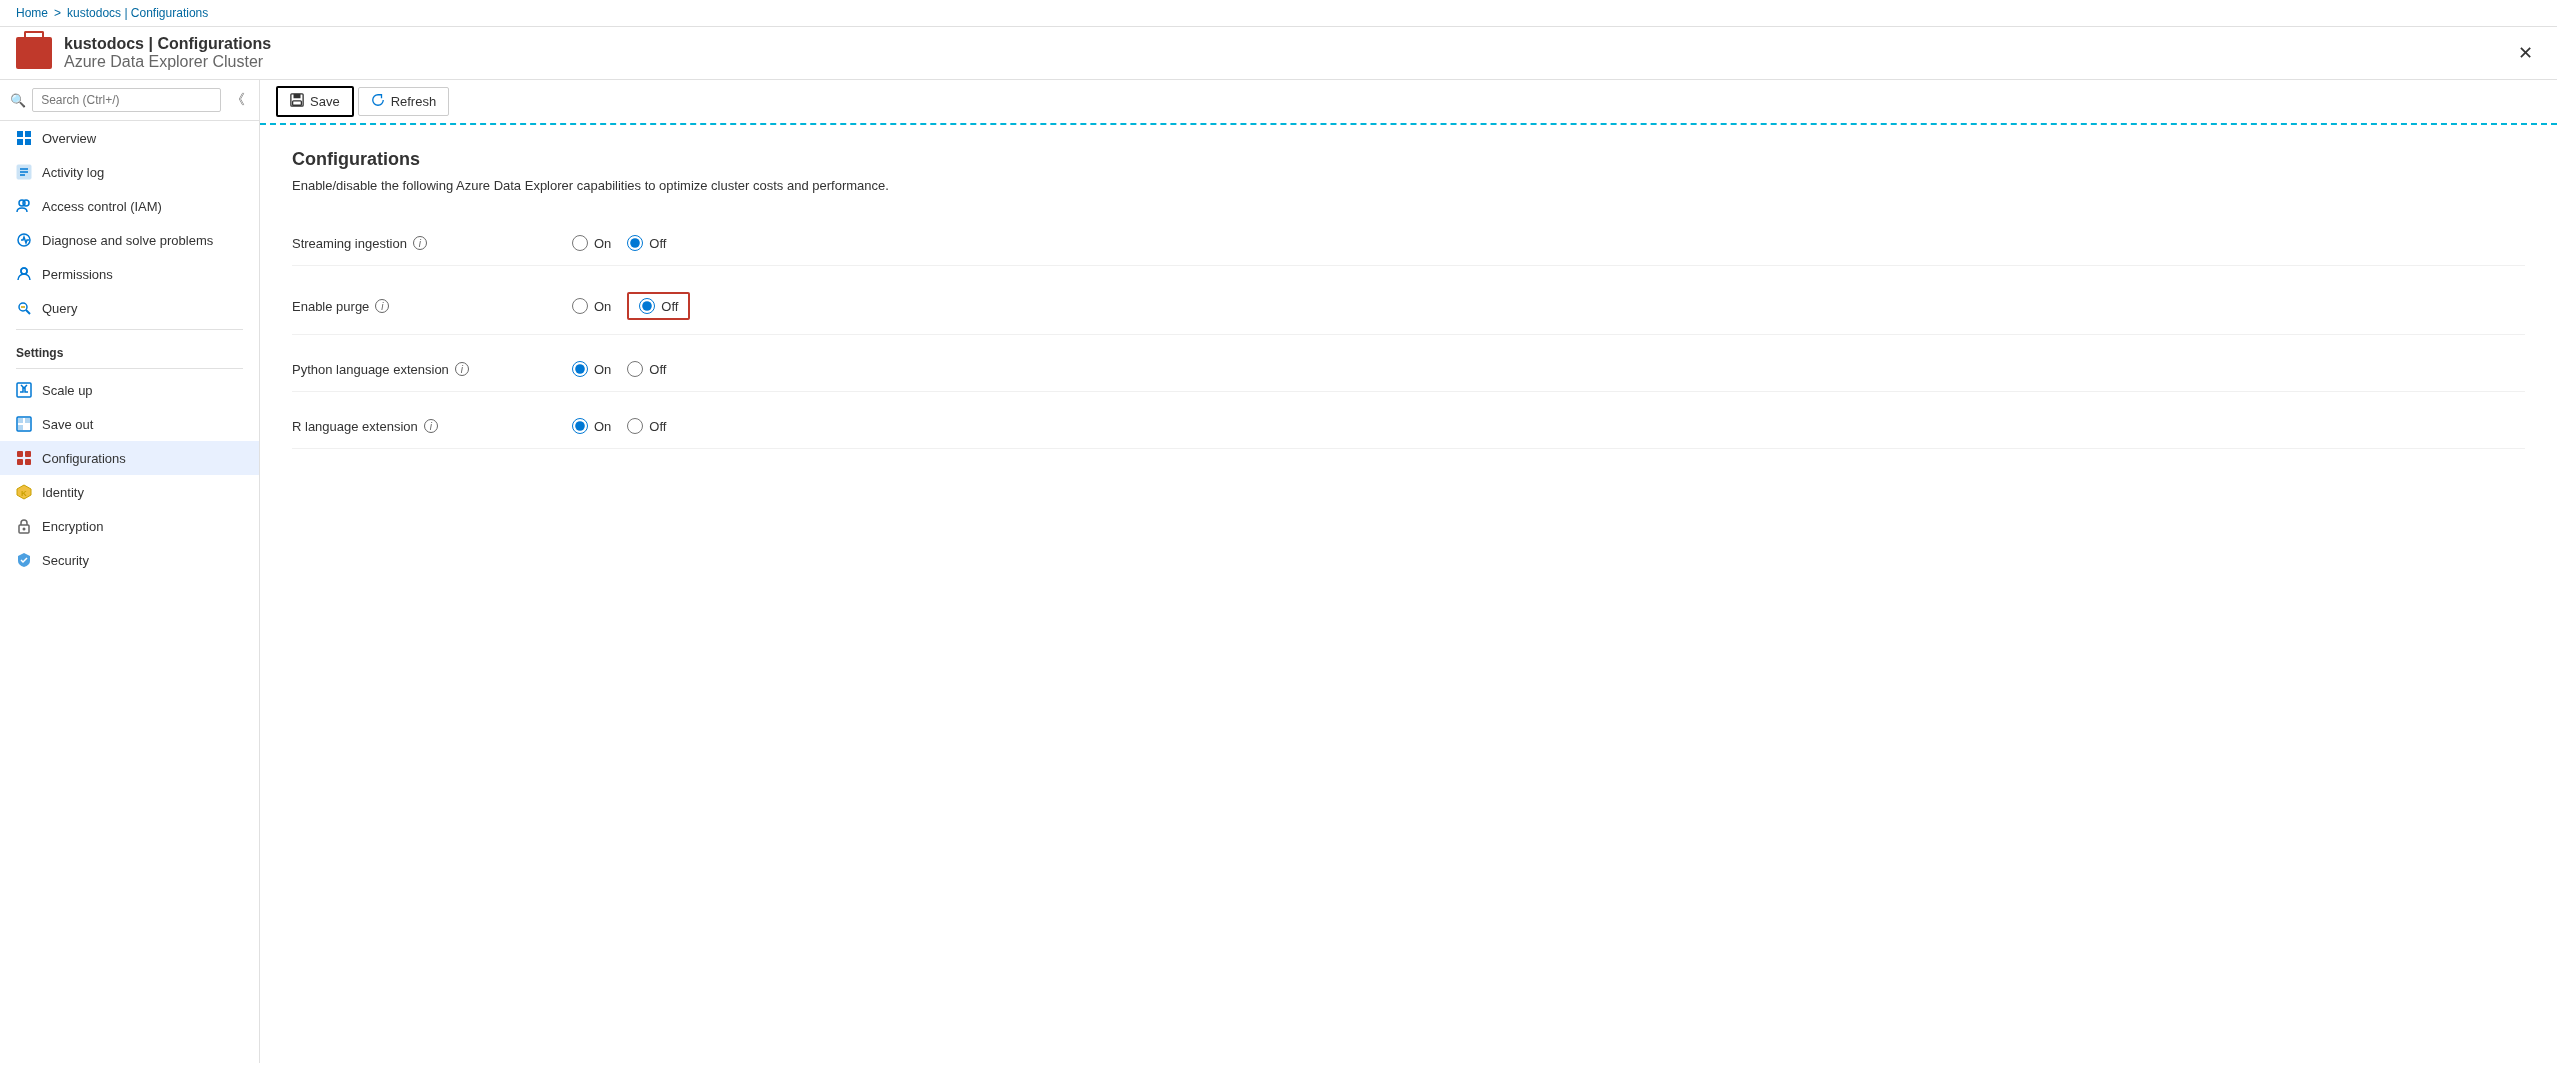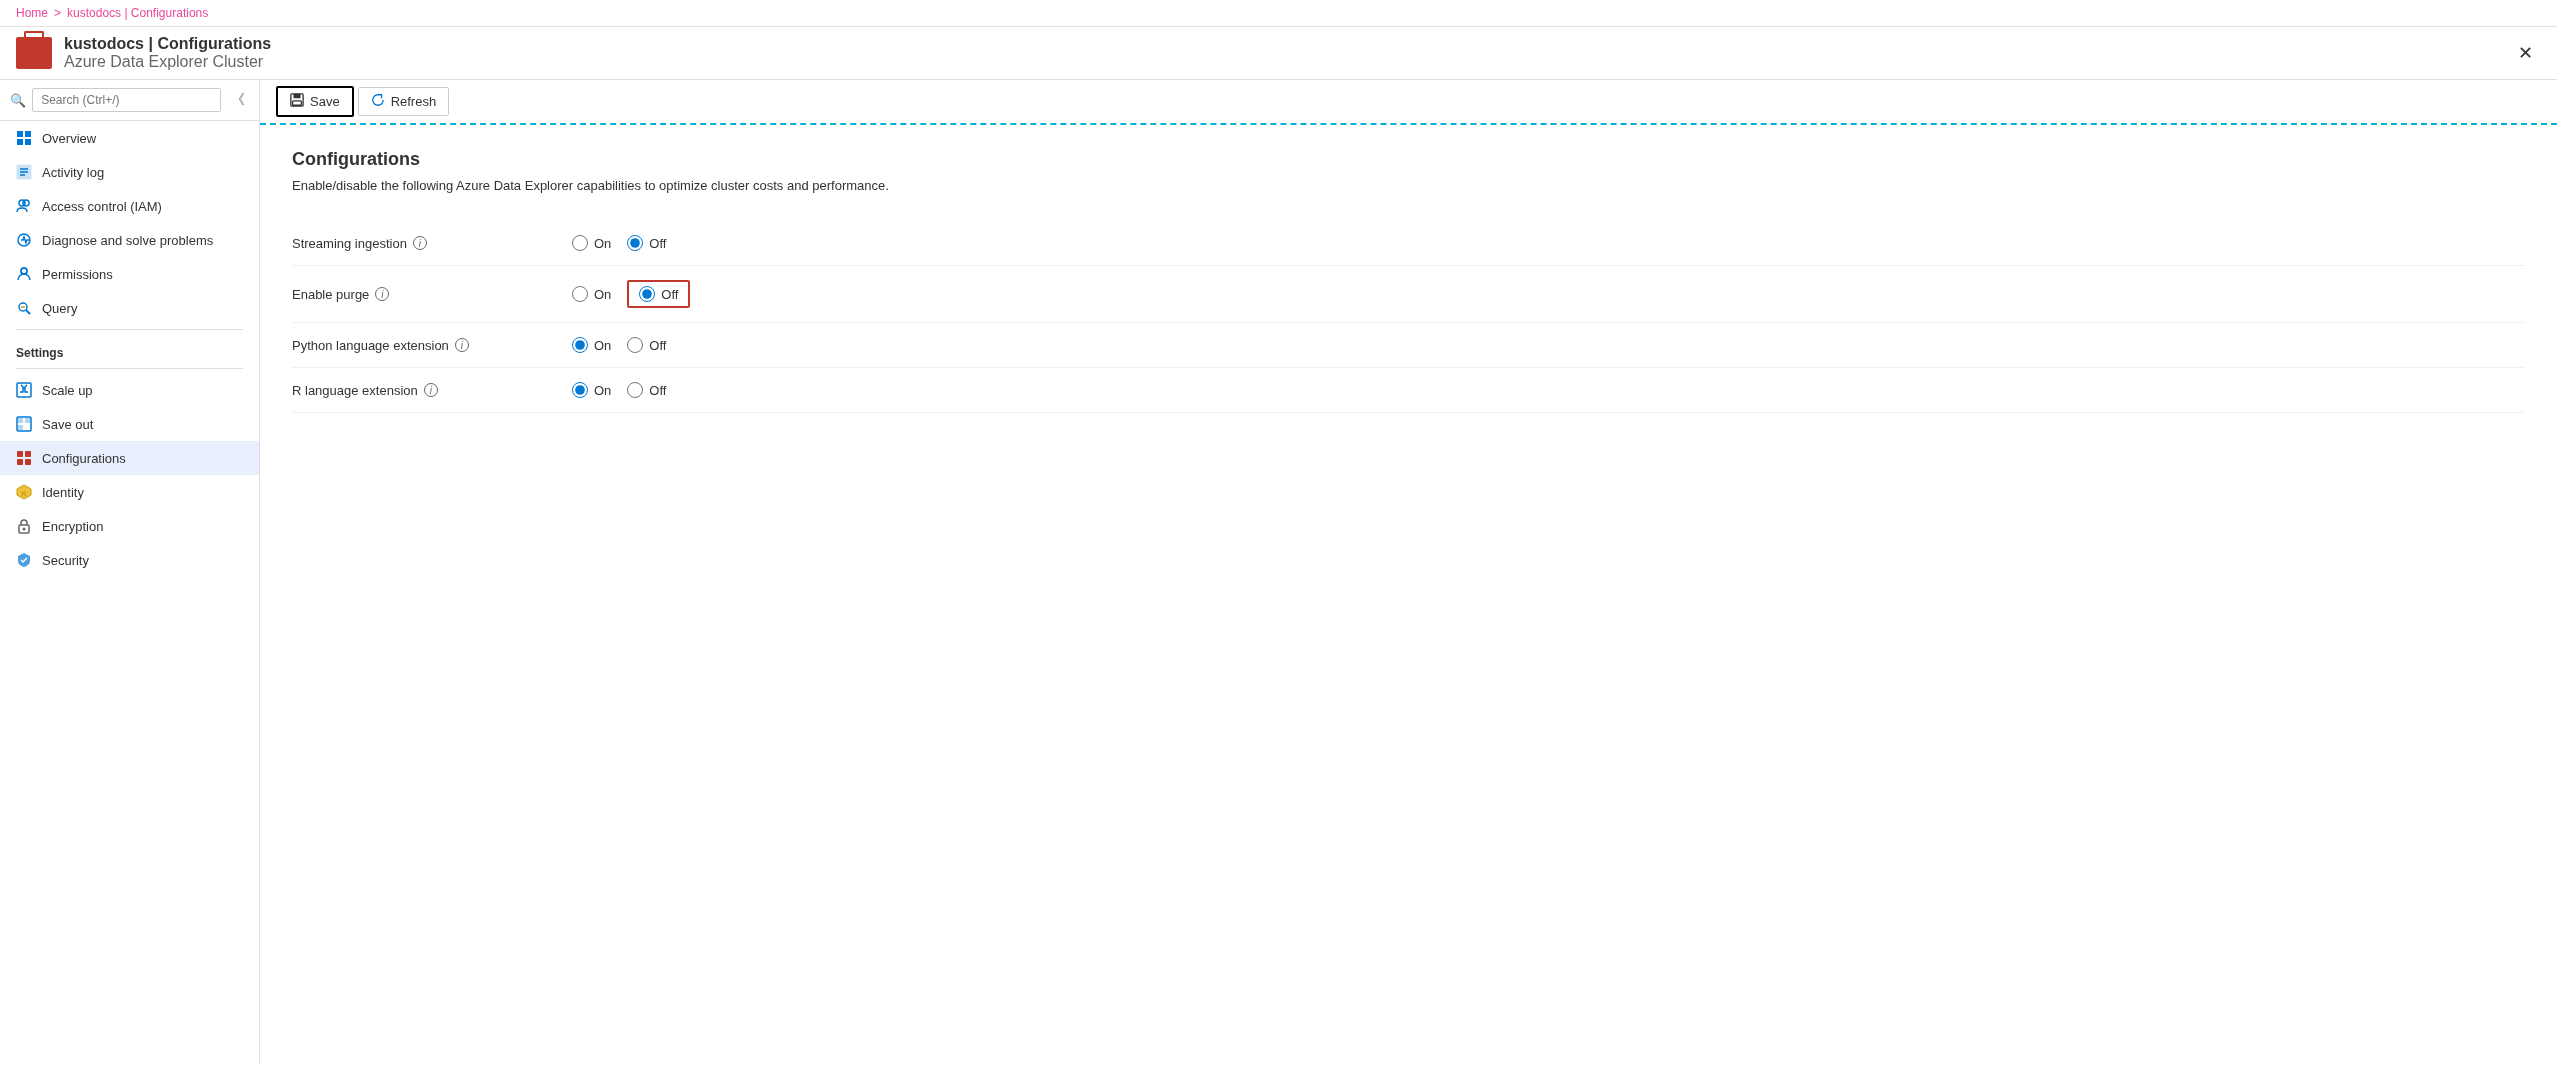--- a/index.html
+++ b/index.html
@@ -1,20 +1,20 @@
 <!DOCTYPE html>
 <html><head>
   <meta charset="utf-8">
   <style>
     * { box-sizing: border-box; margin: 0; padding: 0; }
     body { font-family: 'Segoe UI', Arial, sans-serif; font-size: 13px; color: #333; background: #fff; overflow: hidden; }
 
     .breadcrumb {
       display: flex; align-items: center; gap: 6px;
-      padding: 6px 16px; font-size: 12px; color: #ec4899; background: #fff;
+      padding: 6px 16px; font-size: 12px; color: #0369a1; background: #fff;
       border-bottom: 1px solid #e0e0e0;
     }
 
     .app-header {
       display: flex; align-items: center; padding: 8px 16px 8px 16px;
       background: #fff; border-bottom: 1px solid #e0e0e0; gap: 12px;
     }
     .header-briefcase {
       width: 36px; height: 32px; background: #c0392b;
       border-radius: 2px; position: relative; display: flex; align-items: center; justify-content: center;
@@ -74,21 +74,21 @@
       display: flex; align-items: center; gap: 6px;
       padding: 5px 12px; border: 1px solid #ccc; background: #fff;
       cursor: pointer; font-size: 13px; color: #333; border-radius: 2px;
     }
     .toolbar-btn.save-btn { border: 2px solid #000000; }
 
     .content-body { padding: 24px 32px; flex: 1; overflow-y: auto; }
     .content-title { font-size: 18px; font-weight: 600; margin-bottom: 8px; }
     .content-desc { font-size: 13px; color: #333; margin-bottom: 28px; }
 
-    .config-table { display: flex; flex-direction: column; gap: 0; }
+    .config-table { display: flex; flex-direction: column; gap: 12px; }
     .config-row {
       display: flex; align-items: center;
       padding: 14px 0; border-bottom: 1px solid #f0f0f0;
     }
     .config-label {
       display: flex; align-items: center; gap: 6px;
       width: 280px; font-size: 13px; color: #333; font-weight: 500;
     }
     .info-icon {
       width: 14px; height: 14px; border-radius: 50%; border: 1px solid #666;

